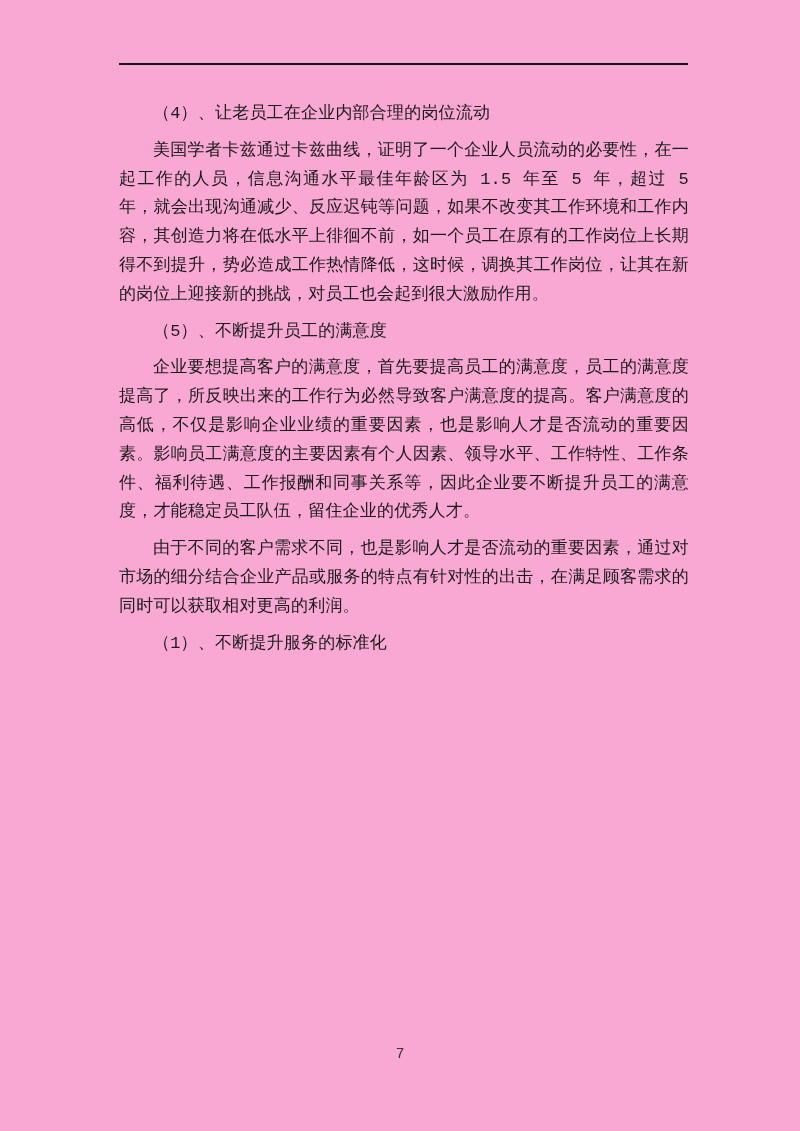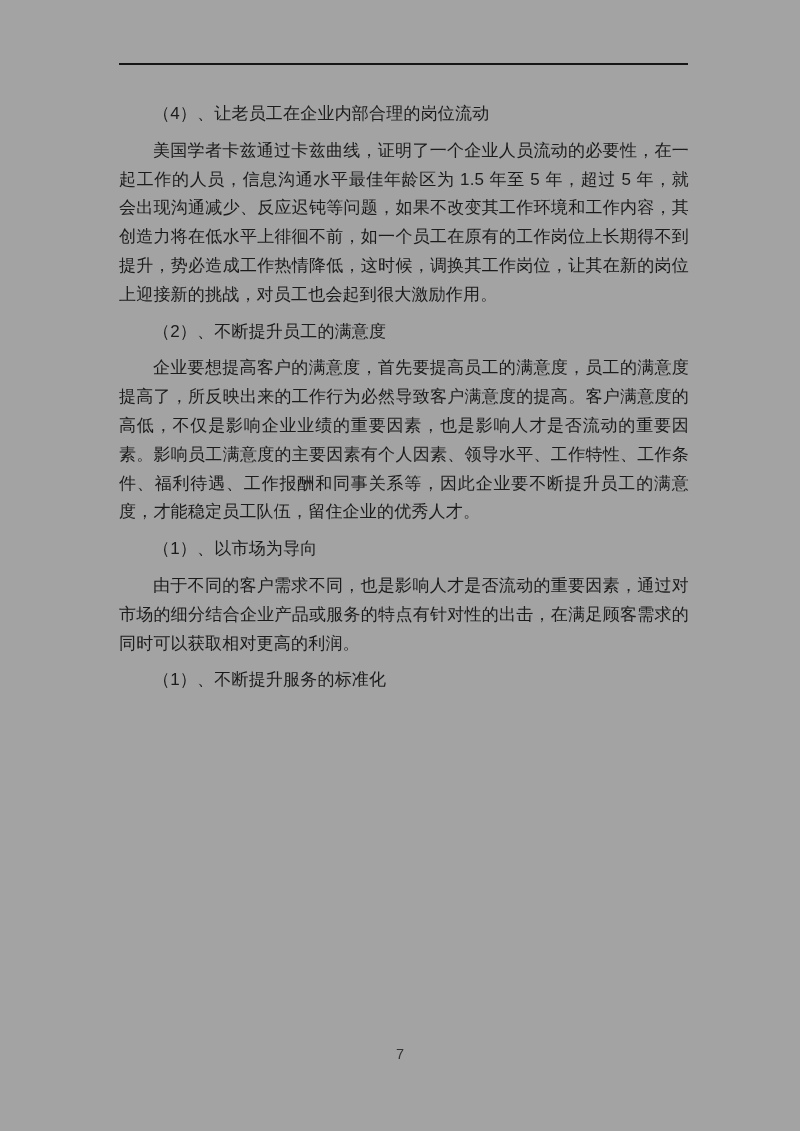--- a/index.html
+++ b/index.html
@@ -4,22 +4,22 @@
   <style>
     html, body {
       margin: 0;
       padding: 0;
       background: #ffffff;
     }
     .page {
       position: relative;
       width: 800px;
       height: 1131px;
-      background: #a3a3a3;
-      font-family: Liberation Sans, sans-serif;
+      background: #f9a8d4;
+      font-family: Liberation Mono, monospace;
       color: #1b1b1b;
       overflow: hidden;
     }
     .header-rule {
       position: absolute;
       left: 119px;
       top: 63px;
       width: 569px;
       height: 2px;
       background: #161616;
@@ -60,26 +60,25 @@
 <div class="page">
 
   <div class="header-rule"></div>
 
   <div class="content">
     <div class="block heading">（4）、让老员工在企业内部合理的岗位流动</div>
 
 
     <div class="block">美国学者卡兹通过卡兹曲线，证明了一个企业人员流动的必要性，在一起工作的人员，信息沟通水平最佳年龄区为 1.5 年至 5 年，超过 5 年，就会出现沟通减少、反应迟钝等问题，如果不改变其工作环境和工作内容，其创造力将在低水平上徘徊不前，如一个员工在原有的工作岗位上长期得不到提升，势必造成工作热情降低，这时候，调换其工作岗位，让其在新的岗位上迎接新的挑战，对员工也会起到很大激励作用。</div>
 
-    <div class="block heading">（2）、不断提升员工的满意度</div>
+    <div class="block heading">（5）、不断提升员工的满意度</div>
 
     <div class="block">企业要想提高客户的满意度，首先要提高员工的满意度，员工的满意度提高了，所反映出来的工作行为必然导致客户满意度的提高。客户满意度的高低，不仅是影响企业业绩的重要因素，也是影响人才是否流动的重要因素。影响员工满意度的主要因素有个人因素、领导水平、工作特性、工作条件、福利待遇、工作报酬和同事关系等，因此企业要不断提升员工的满意度，才能稳定员工队伍，留住企业的优秀人才。</div>
 
 
-    <div class="block heading">（1）、以市场为导向</div>
 
 
     <div class="block">由于不同的客户需求不同，也是影响人才是否流动的重要因素，通过对市场的细分结合企业产品或服务的特点有针对性的出击，在满足顾客需求的同时可以获取相对更高的利润。</div>
 
     <div class="block heading">（1）、不断提升服务的标准化</div>
   </div>
 
   <div class="page-footer">7</div>
 
 </div>

